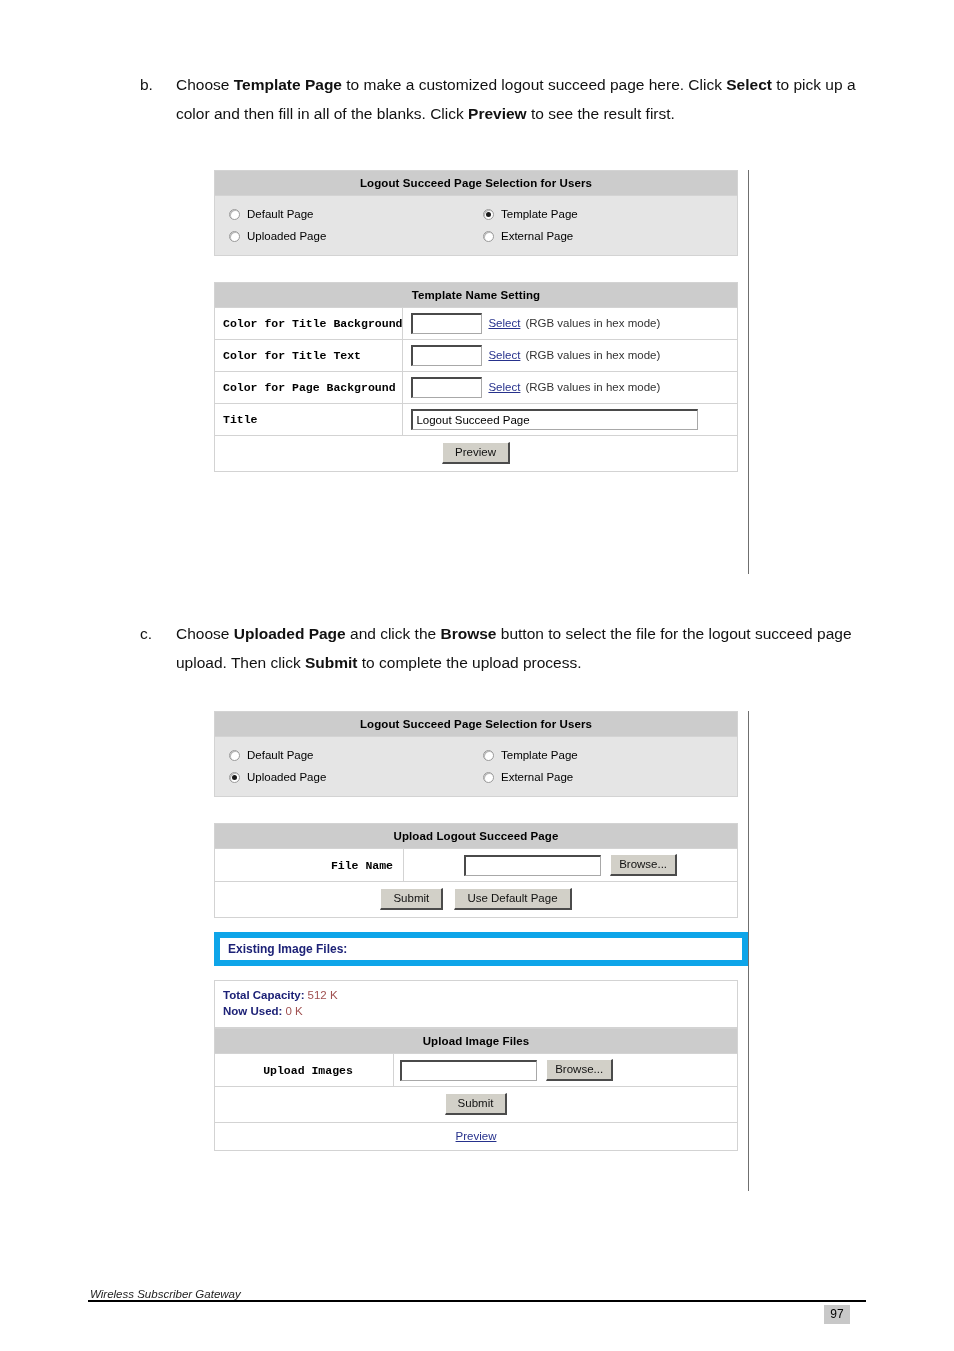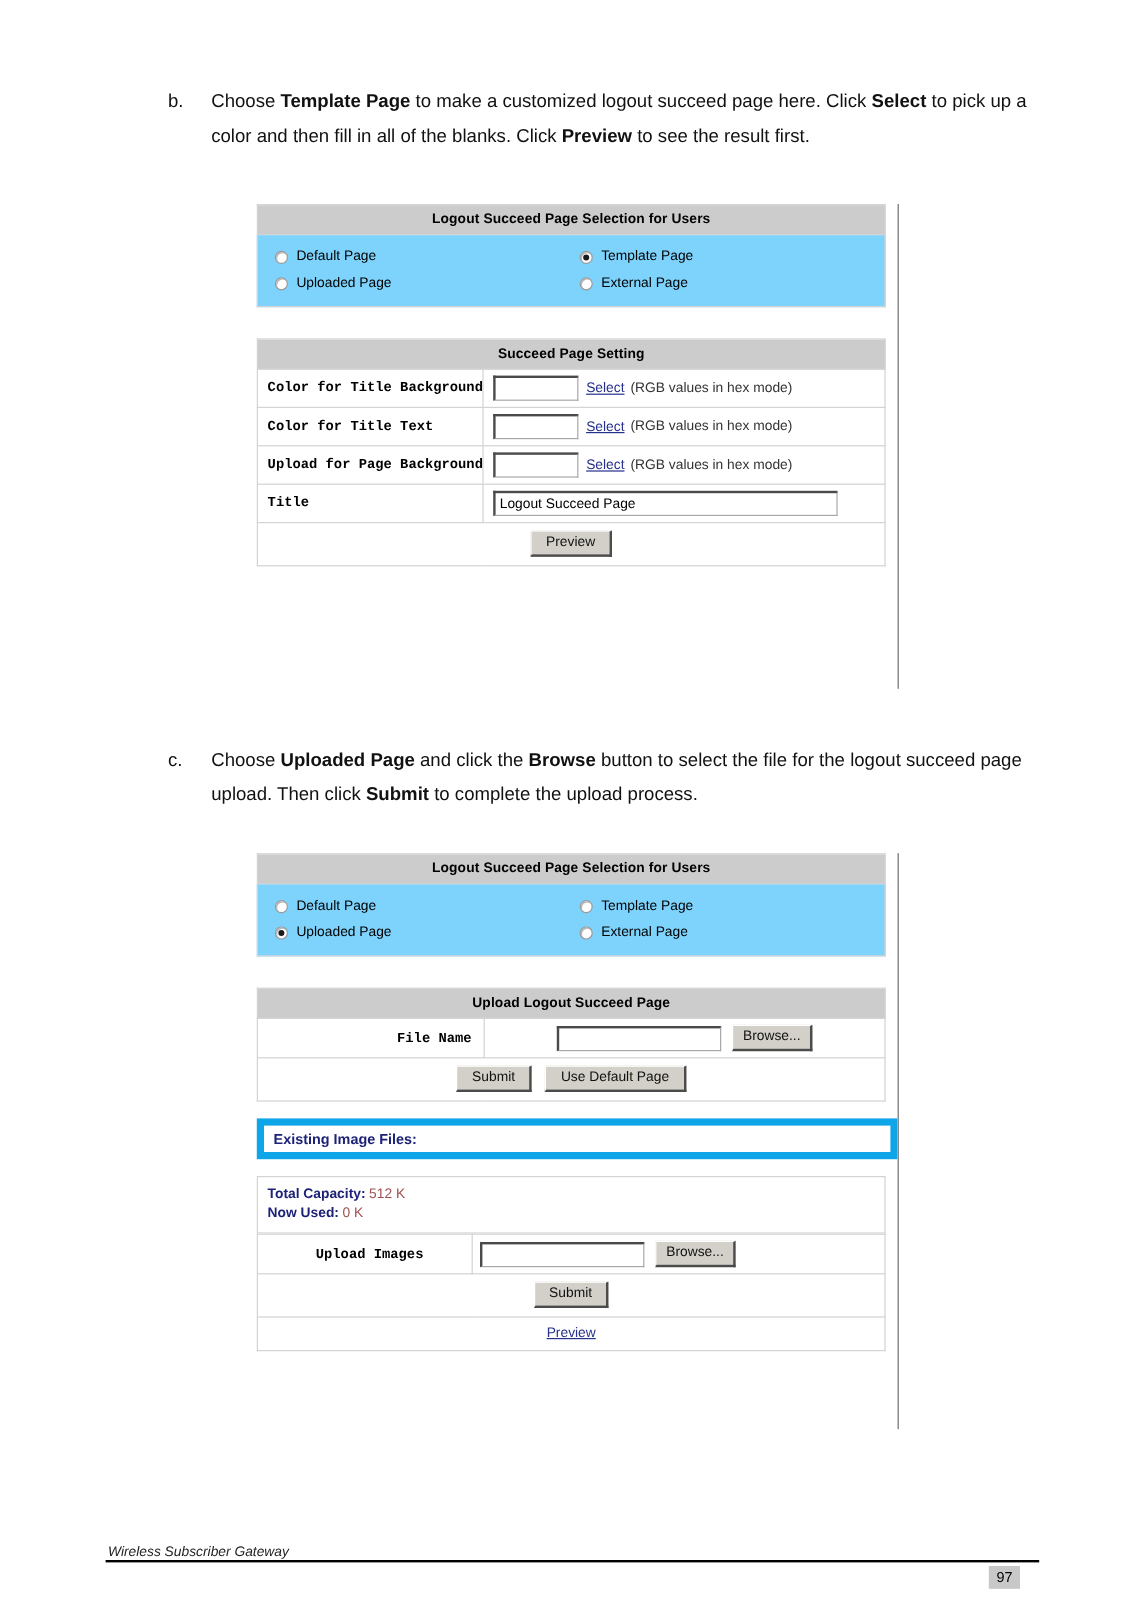--- a/index.html
+++ b/index.html
@@ -96,21 +96,21 @@
   }
   .row-field {
     padding: 5px 0 5px 8px !important;
   }
 
   
   .radio-block {
     border: 1px solid #d3d3d3;
     border-top: none;
     padding: 7px 0 8px 14px;
-    background: #7dd3fc;
+    background: #e5e5e5;
   }
   .radio-cols {
     display: flex;
   }
   .radio-col { width: 262px; }
   .radio-item {
     display: flex;
     align-items: center;
     height: 22px;
     font-size: 11.5px;
@@ -293,36 +293,36 @@
           </div>
         </div>
       </div>
     </div>
 
     <div class="gap"></div>
 
     <table class="panel">
       <tbody>
           <tr>
-        <td class="panel-head" colspan="2">Succeed Page Setting</td>
+        <td class="panel-head" colspan="2">Template Name Setting</td>
       </tr>
       <tr>
         <td class="row-label">Color for Title Background</td>
         <td class="row-field">
           <span class="tinput small"></span><a class="link" href="#">Select</a><span class="hint">(RGB values in hex mode)</span>
         </td>
       </tr>
       <tr>
         <td class="row-label">Color for Title Text</td>
         <td class="row-field">
           <span class="tinput small"></span><a class="link" href="#">Select</a><span class="hint">(RGB values in hex mode)</span>
         </td>
       </tr>
       <tr>
-        <td class="row-label">Upload for Page Background</td>
+        <td class="row-label">Color for Page Background</td>
         <td class="row-field">
           <span class="tinput small"></span><a class="link" href="#">Select</a><span class="hint">(RGB values in hex mode)</span>
         </td>
       </tr>
       <tr>
         <td class="row-label">Title</td>
         <td class="row-field">
           <span class="tinput wide">Logout Succeed Page</span>
         </td>
       </tr>
@@ -410,20 +410,23 @@
       <div class="cap-line">
         <span class="cap-label">Total Capacity:</span><span class="cap-value">512 K</span>
       </div>
       <div class="cap-line">
         <span class="cap-label">Now Used:</span><span class="cap-value">0 K</span>
       </div>
     </div>
 
     <table class="panel">
       <tbody>
+          <tr>
+        <td class="panel-head" colspan="2">Upload Image Files</td>
+      </tr>
       <tr>
         <td class="row-label center" style="text-align:center;padding-right:0 !important;">Upload Images</td>
         <td class="row-field" style="padding:5px 0 5px 6px !important;">
           <span class="tinput file2"></span>
           <span class="btn sm" style="margin-left:6px;">Browse...</span>
         </td>
       </tr>
       <tr>
         <td class="center-cell" colspan="2">
           <span class="btn">Submit</span>

